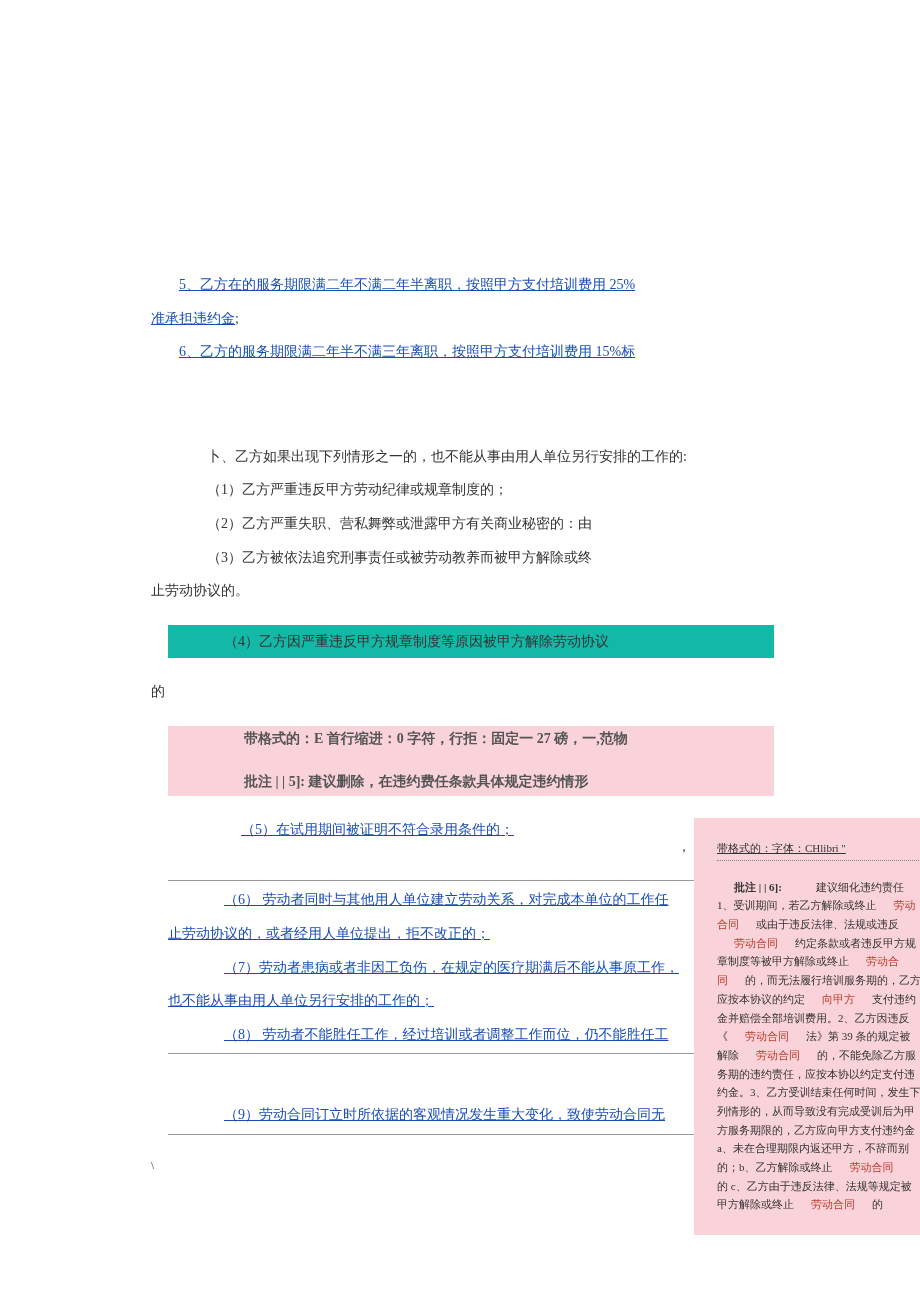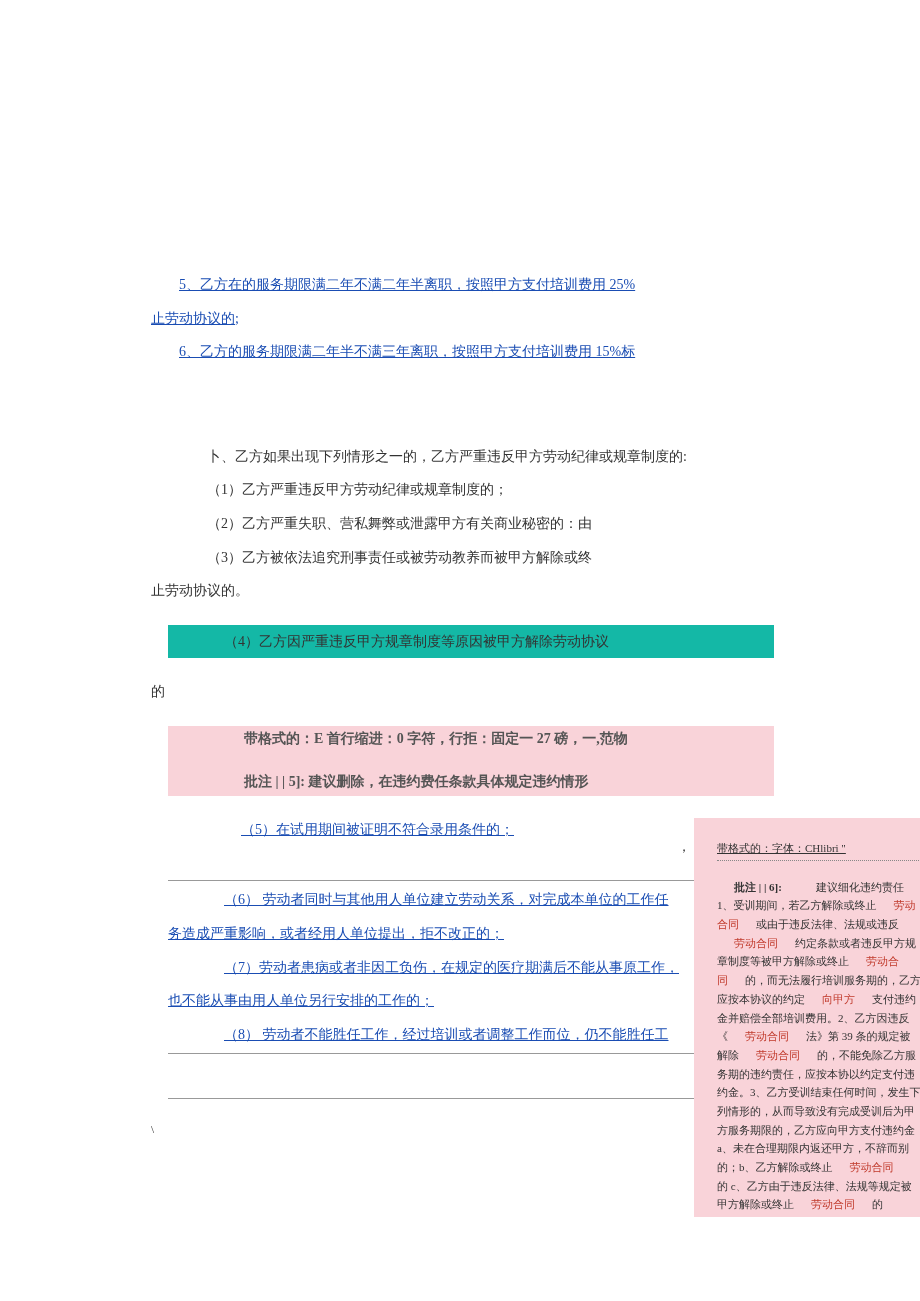--- a/index.html
+++ b/index.html
@@ -70,28 +70,28 @@
   .p { margin: 0; }
 </style>
 </head>
 <body>
 
 <div class="page">
 
   <div class="main-col">
 
     <p class="p indent-1 blue-link">5、乙方在的服务期限满二年不满二年半离职，按照甲方支付培训费用 25%</p>
-    <p class="p blue-link">止劳动协议的;</p>
+    <p class="p blue-link">准承担违约金;</p>
 
     <p class="p indent-1 blue-link">6、乙方的服务期限满二年半不满三年离职，按照甲方支付培训费用 15%标</p>
 
     <div class="spacer"></div>
     <div class="spacer"></div>
 
-    <p class="p indent-2">卜、乙方如果出现下列情形之一的，乙方严重违反甲方劳动纪律或规章制度的:</p>
+    <p class="p indent-2">卜、乙方如果出现下列情形之一的，也不能从事由用人单位另行安排的工作的:</p>
 
     <p class="p indent-2">（1）乙方严重违反甲方劳动纪律或规章制度的；</p>
 
     <p class="p indent-2">（2）乙方严重失职、营私舞弊或泄露甲方有关商业秘密的：由</p>
 
     <p class="p indent-2">（3）乙方被依法追究刑事责任或被劳动教养而被甲方解除或终</p>
     <p class="p">止劳动协议的。</p>
 
     <div class="pink-block">
       <p class="p indent-2">（4）乙方因严重违反甲方规章制度等原因被甲方解除劳动协议</p>
@@ -104,29 +104,30 @@
     </div>
 
     <div style="width:540px;">
       <p class="p indent-2">
         <span class="blue-link">（5）在试用期间被证明不符合录用条件的；</span>
         <span style="float:right;">，</span>
       </p>
       <hr class="hr-thin">
 
       <p class="p indent-2 blue-link">（6） 劳动者同时与其他用人单位建立劳动关系，对完成本单位的工作任</p>
-      <p class="p blue-link">务造成严重影响，或者经用人单位提出，拒不改正的；</p>
+      <p class="p blue-link">止劳动协议的，或者经用人单位提出，拒不改正的；</p>
 
       <p class="p indent-2 blue-link">（7）劳动者患病或者非因工负伤，在规定的医疗期满后不能从事原工作，</p>
       <p class="p blue-link">也不能从事由用人单位另行安排的工作的；</p>
 
       <p class="p indent-2 blue-link">（8） 劳动者不能胜任工作，经过培训或者调整工作而位，仍不能胜任工</p>
       <hr class="hr-thin">
       <div class="spacer"></div>
 
+      <p class="p indent-2 blue-link">（9）劳动合同订立时所依据的客观情况发生重大变化，致使劳动合同无</p>
       <hr class="hr-thin">
     </div>
 
     <p class="p" style="font-size:11px;margin-top:6px;">\</p>
 
   </div>
 
   <div class="comment-box">
     <div class="comment-title underline">带格式的：字体：CHlibri           "</div>
     <div>

